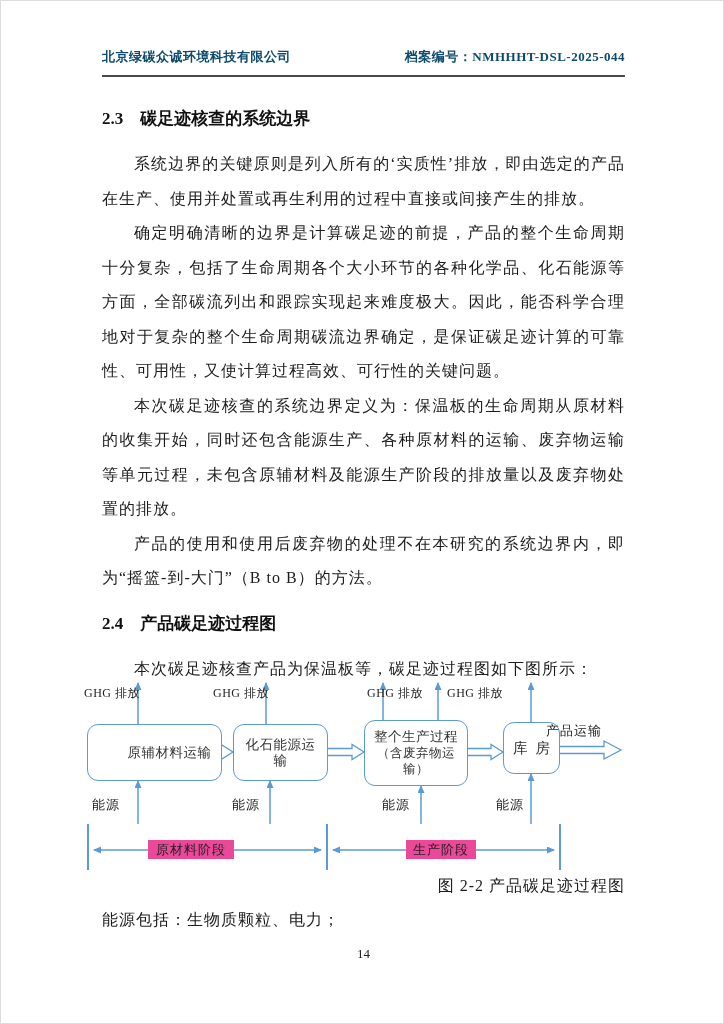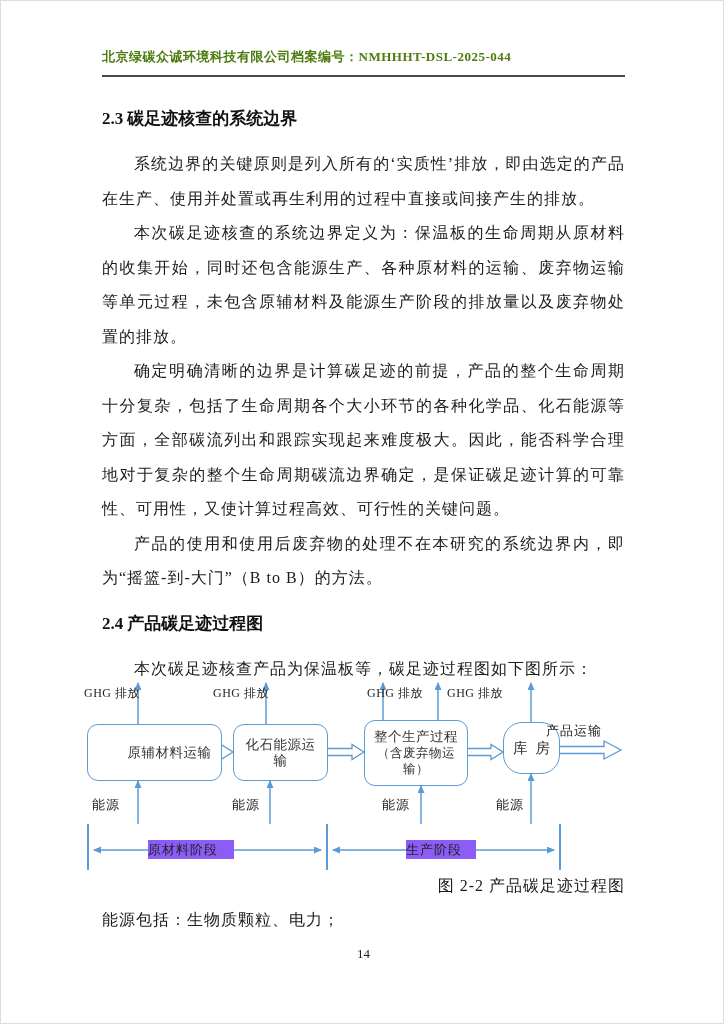--- a/index.html
+++ b/index.html
@@ -5,27 +5,27 @@
   html,body{margin:0;padding:0;background:#e9e9e9;}
   .page{
     position:relative;width:724px;height:1024px;background:#ffffff;
     margin:0 auto;overflow:hidden;
     font-family:"Liberation Serif","DejaVu Serif",serif;color:#1c1c1c;
     box-shadow:0 0 0 1px #ddd inset;
   }
   .content{position:absolute;left:102px;top:0;width:523px;}
   
   .hdr{
-    padding-top:48px;display:flex;align-items:flex-end;
-    font-size:13px;font-weight:bold;color:#4d7c0f;
+    padding-top:48px;display:flex;justify-content:space-between;align-items:flex-end;
+    font-size:13px;font-weight:bold;color:#0c4a6e;
     border-bottom:2px solid #4a4a4a;padding-bottom:9px;letter-spacing:.5px;
   }
   
   .h2{font-size:17px;font-weight:bold;line-height:24px;margin-top:30px;color:#111;}
-  .h2 .num{margin-right:4px;}
+  .h2 .num{margin-right:17px;}
   .h2.h24{margin-top:16px;}
   .h2 + .para{margin-top:16px;}
   
   .para{
     margin:0;font-size:16px;line-height:34.5px;text-align:justify;
     text-indent:2em;letter-spacing:1px;color:#1c1c1c;
   }
   .intro{margin-top:16px;}
   
   .diagram{position:relative;width:560px;height:202px;margin-left:-16px;margin-top:-16px;}
@@ -33,22 +33,22 @@
   .dlabel{position:absolute;font-size:12px;color:#222;letter-spacing:.5px;white-space:nowrap;}
   .elabel{position:absolute;font-size:13px;color:#222;letter-spacing:1px;white-space:nowrap;}
   .pbox{
     position:absolute;border:1.4px solid #5b9bd5;border-radius:11px;background:#fff;
     display:flex;flex-direction:column;align-items:center;justify-content:center;
     font-size:13.5px;color:#333;text-align:center;line-height:16px;letter-spacing:.5px;
   }
   .pbox .small{font-size:12.5px;}
   .pbox.kufang{font-size:14.5px;letter-spacing:8px;text-indent:8px;}
   .stage-label{
-    position:absolute;top:170px;height:19px;line-height:19px;background:#8b5cf6;
-    font-size:13px;color:#222;letter-spacing:1px;
+    position:absolute;top:170px;height:19px;line-height:19px;background:#ec4899;
+    font-size:13px;color:#222;text-align:center;letter-spacing:1px;
   }
   .caption{margin-top:2px;text-align:right;font-size:16px;line-height:24px;color:#1c1c1c;letter-spacing:1px;}
   .note{margin-top:9px;font-size:16px;line-height:26px;letter-spacing:1px;}
   .pageno{margin-top:13px;text-align:center;font-size:13px;color:#222;}
 </style>
 </head>
 <body>
 
 <div class="page">
   <div class="content">
@@ -56,22 +56,22 @@
     <div class="hdr">
       <span>北京绿碳众诚环境科技有限公司</span>
       <span>档案编号：NMHHHT-DSL-2025-044</span>
     </div>
 
     <div class="h2">
       <span class="num">2.3</span><span>碳足迹核查的系统边界</span>
     </div>
 
     <p class="para">系统边界的关键原则是列入所有的‘实质性’排放，即由选定的产品在生产、使用并处置或再生利用的过程中直接或间接产生的排放。</p>
+    <p class="para">确定明确清晰的边界是计算碳足迹的前提，产品的整个生命周期十分复杂，包括了生命周期各个大小环节的各种化学品、化石能源等方面，全部碳流列出和跟踪实现起来难度极大。因此，能否科学合理地对于复杂的整个生命周期碳流边界确定，是保证碳足迹计算的可靠性、可用性，又使计算过程高效、可行性的关键问题。</p>
     <p class="para">本次碳足迹核查的系统边界定义为：保温板的生命周期从原材料的收集开始，同时还包含能源生产、各种原材料的运输、废弃物运输等单元过程，未包含原辅材料及能源生产阶段的排放量以及废弃物处置的排放。</p>
-    <p class="para">确定明确清晰的边界是计算碳足迹的前提，产品的整个生命周期十分复杂，包括了生命周期各个大小环节的各种化学品、化石能源等方面，全部碳流列出和跟踪实现起来难度极大。因此，能否科学合理地对于复杂的整个生命周期碳流边界确定，是保证碳足迹计算的可靠性、可用性，又使计算过程高效、可行性的关键问题。</p>
     <p class="para">产品的使用和使用后废弃物的处理不在本研究的系统边界内，即为“摇篮-到-大门”（B to B）的方法。</p>
 
     <div class="h2 h24">
       <span class="num">2.4</span><span>产品碳足迹过程图</span>
     </div>
 
     <p class="para intro">本次碳足迹核查产品为保温板等，碳足迹过程图如下图所示：</p>
 
     <div class="diagram">
       <svg width="560" height="202" viewBox="0 0 560 202">
@@ -113,21 +113,21 @@
       <div class="pbox" style="left:1px;top:54px;width:103px;height:55px;padding-left:30px;">
         <div>原辅材料运输</div>
       </div>
       <div class="pbox" style="left:147px;top:54px;width:93px;height:55px;">
         <div style="width:72px;text-align:center;">化石能源运输</div>
       </div>
       <div class="pbox" style="left:278px;top:50px;width:102px;height:64px;">
         <div>整个生产过程</div>
         <div class="small">（含废弃物运输）</div>
       </div>
-      <div class="pbox kufang" style="left:417px;top:52px;width:55px;height:50px;border-radius:19px;">
+      <div class="pbox kufang" style="left:417px;top:52px;width:55px;height:50px;">
         <div>库房</div>
       </div>
 
       <div class="elabel" style="left:460px;top:52px;">产品运输</div>
 
       <div class="elabel" style="left:6px;top:126px;">能源</div>
       <div class="elabel" style="left:146px;top:126px;">能源</div>
       <div class="elabel" style="left:296px;top:126px;">能源</div>
       <div class="elabel" style="left:410px;top:126px;">能源</div>
 

